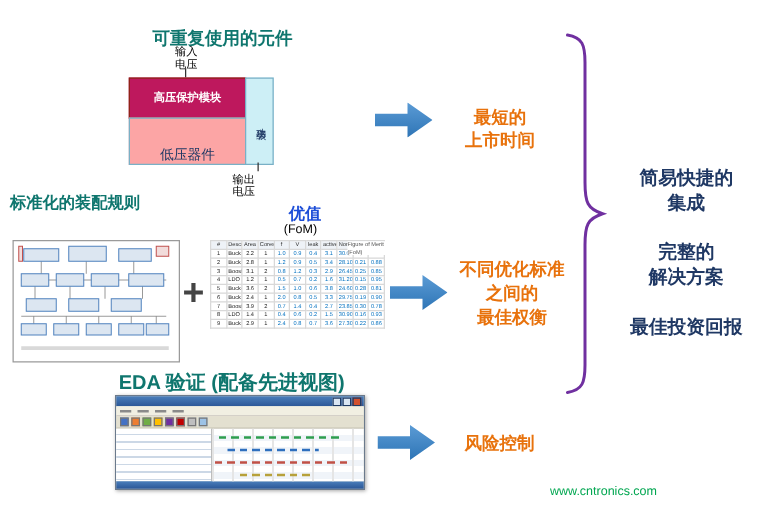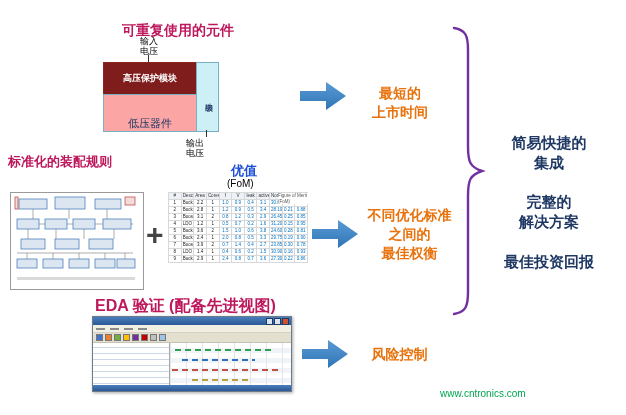--- a/index.html
+++ b/index.html
@@ -5,23 +5,23 @@
   html,body{margin:0;padding:0;background:#fff;}
   #canvas{
     position:relative;width:626px;height:415px;background:#ffffff;overflow:hidden;
     font-family:"Liberation Sans","DejaVu Sans",sans-serif;color:#111;
   }
   .abs{position:absolute;}
   .pre{white-space:pre-line;}
   .ctr{text-align:center;}
 
   
-  .section-title{font-weight:bold;font-size:14px;color:#be185d;}
+  .section-title{font-weight:bold;font-size:14px;color:#0f766e;}
   .tiny-label{font-size:9px;line-height:10px;color:#000;}
-  .hv-box{left:103px;top:62px;width:92px;height:31px;background:#7f1d1d;border:1px solid #8f2418;
+  .hv-box{left:103px;top:62px;width:92px;height:31px;background:#be185d;border:1px solid #8f2418;
           color:#fff;font-size:9px;font-weight:bold;display:flex;align-items:center;justify-content:center;}
   .lv-box{left:103px;top:94px;width:92px;height:36px;background:#fca5a5;border:1px solid #79b0c6;
           color:#1f3864;font-size:11px;display:flex;align-items:flex-end;justify-content:center;}
   .ps-box{left:196px;top:62px;width:21px;height:68px;background:#cdeff6;border:1px solid #79b0c6;
           color:#1f3864;font-size:8px;display:flex;align-items:center;justify-content:center;}
   .ps-box span{writing-mode:vertical-rl;text-orientation:upright;letter-spacing:1px;}
   .vline{width:1px;background:#333;}
 
   
   .benefit{font-weight:bold;font-size:14px;line-height:19px;color:#e8720c;text-align:center;}

